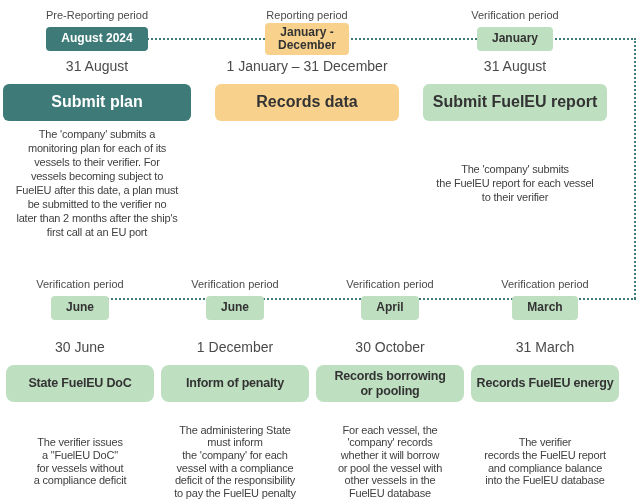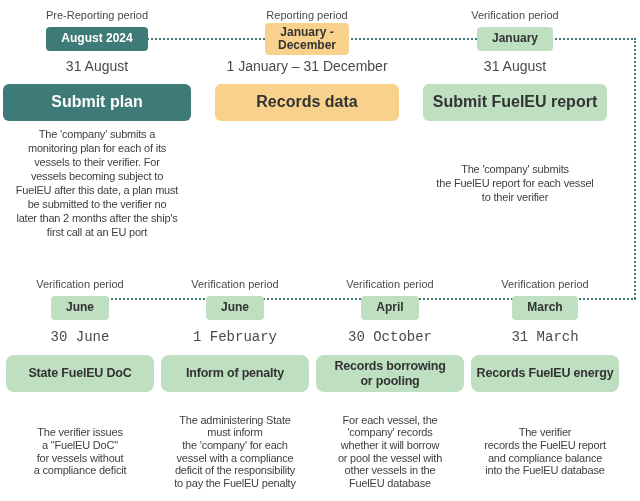--- a/index.html
+++ b/index.html
@@ -24,21 +24,21 @@
   .grid-bottom{display:grid;grid-template-columns:148px 148px 148px 148px;column-gap:7px;padding-left:6px;margin-top:38px;}
   .col{display:flex;flex-direction:column;}
 
   
   .r-label{margin-top:8px;height:13px;display:flex;align-items:center;justify-content:center;
            font-size:11px;color:#4a4a4a;white-space:nowrap;}
   .grid-bottom .r-label{margin-top:0;}
   .r-pill{height:36px;display:flex;align-items:center;justify-content:center;}
   .r-date{height:18px;display:flex;align-items:center;justify-content:center;
           font-size:14px;color:#4a4a4a;white-space:nowrap;}
-  .grid-bottom .r-date{margin-top:2px;font-family:Liberation Mono, monospace;}
+  .grid-bottom .r-date{margin-top:12px;}
   .r-action{margin-top:9px;width:100%;}
   .r-desc{margin-top:8px;height:110px;display:flex;align-items:center;justify-content:center;}
   .grid-bottom .r-desc{margin-top:12px;height:95px;}
 
   
   .pill{
     display:inline-flex;align-items:center;justify-content:center;
     border-radius:4px;padding:5px 15px;
     font-size:12px;font-weight:bold;color:#333333;
     text-align:center;white-space:pre-line;line-height:1.12;
@@ -147,21 +147,21 @@
 for vessels without
 a compliance deficit</div>
         </div>
     </div>
 
     <div class="col">
       <div class="r-label">Verification period</div>
       <div class="r-pill">
           <span class="pill green">June</span>
         </div>
-      <div class="r-date">1 February</div>
+      <div class="r-date">1 December</div>
       <div class="r-action">
           <div class="action green">Inform of penalty</div>
         </div>
       <div class="r-desc">
           <div class="desc">The administering State
 must inform
 the 'company' for each
 vessel with a compliance
 deficit of the responsibility
 to pay the FuelEU penalty</div>

